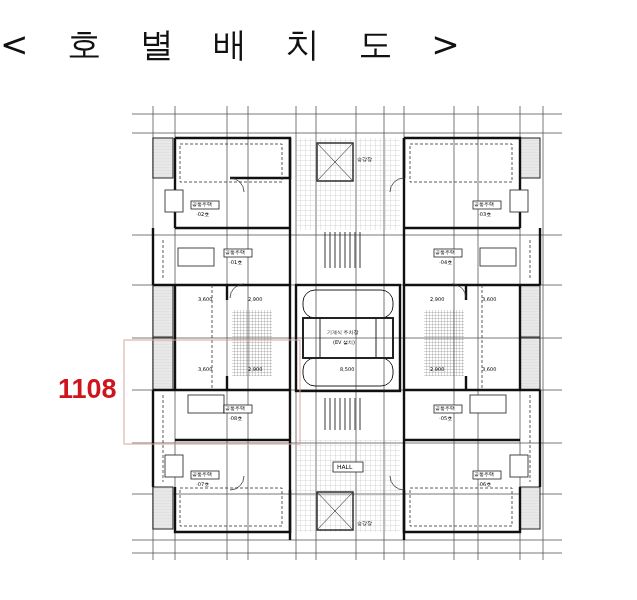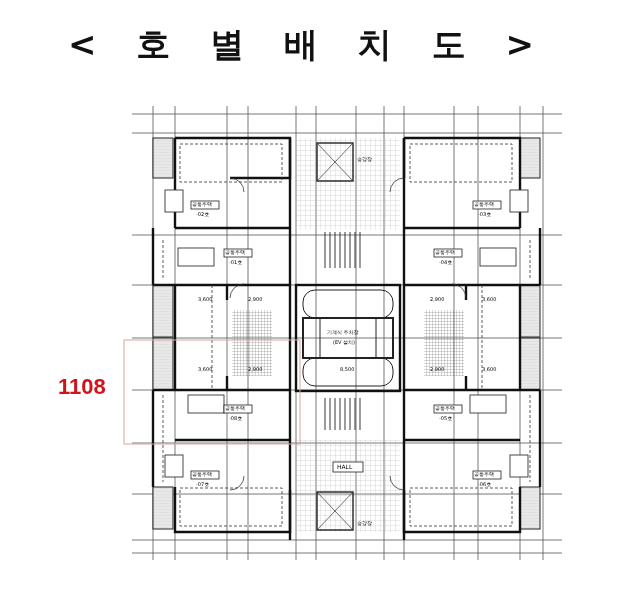--- a/index.html
+++ b/index.html
@@ -1,19 +1,19 @@
 <!DOCTYPE html>
 <html><head>
 <meta charset="utf-8">
 <style>
   html,body{margin:0;padding:0;background:#fff;}
   body{width:637px;height:600px;position:relative;overflow:hidden;font-family:"DejaVu Sans",sans-serif;}
-  .title{position:absolute;left:0;top:22px;width:616px;text-align:center;font-size:34px;letter-spacing:14px;color:#111;font-family:"DejaVu Sans",sans-serif;font-weight:700;}
+  .title{position:absolute;left:0;top:22px;width:616px;text-align:left;font-size:34px;letter-spacing:14px;color:#111;font-family:"DejaVu Sans",sans-serif;font-weight:400;}
   .plan{position:absolute;left:0;top:0;width:637px;height:600px;}
-  .unit-label{position:absolute;left:58px;top:374px;font-size:22px;font-weight:700;color:#d0141e;font-family:"Liberation Sans",sans-serif;}
+  .unit-label{position:absolute;left:58px;top:374px;font-size:27px;font-weight:700;color:#d0141e;font-family:"Liberation Sans",sans-serif;}
   .small{font-family:"DejaVu Sans",sans-serif;}
 </style>
 </head>
 <body>
 
 <div class="title">&lt; 호 별 배 치 도 &gt;</div>
 
 <svg class="plan" viewBox="0 0 637 600" xmlns="http://www.w3.org/2000/svg">
   <defs>
     <pattern id="tile" width="5" height="5" patternUnits="userSpaceOnUse">

